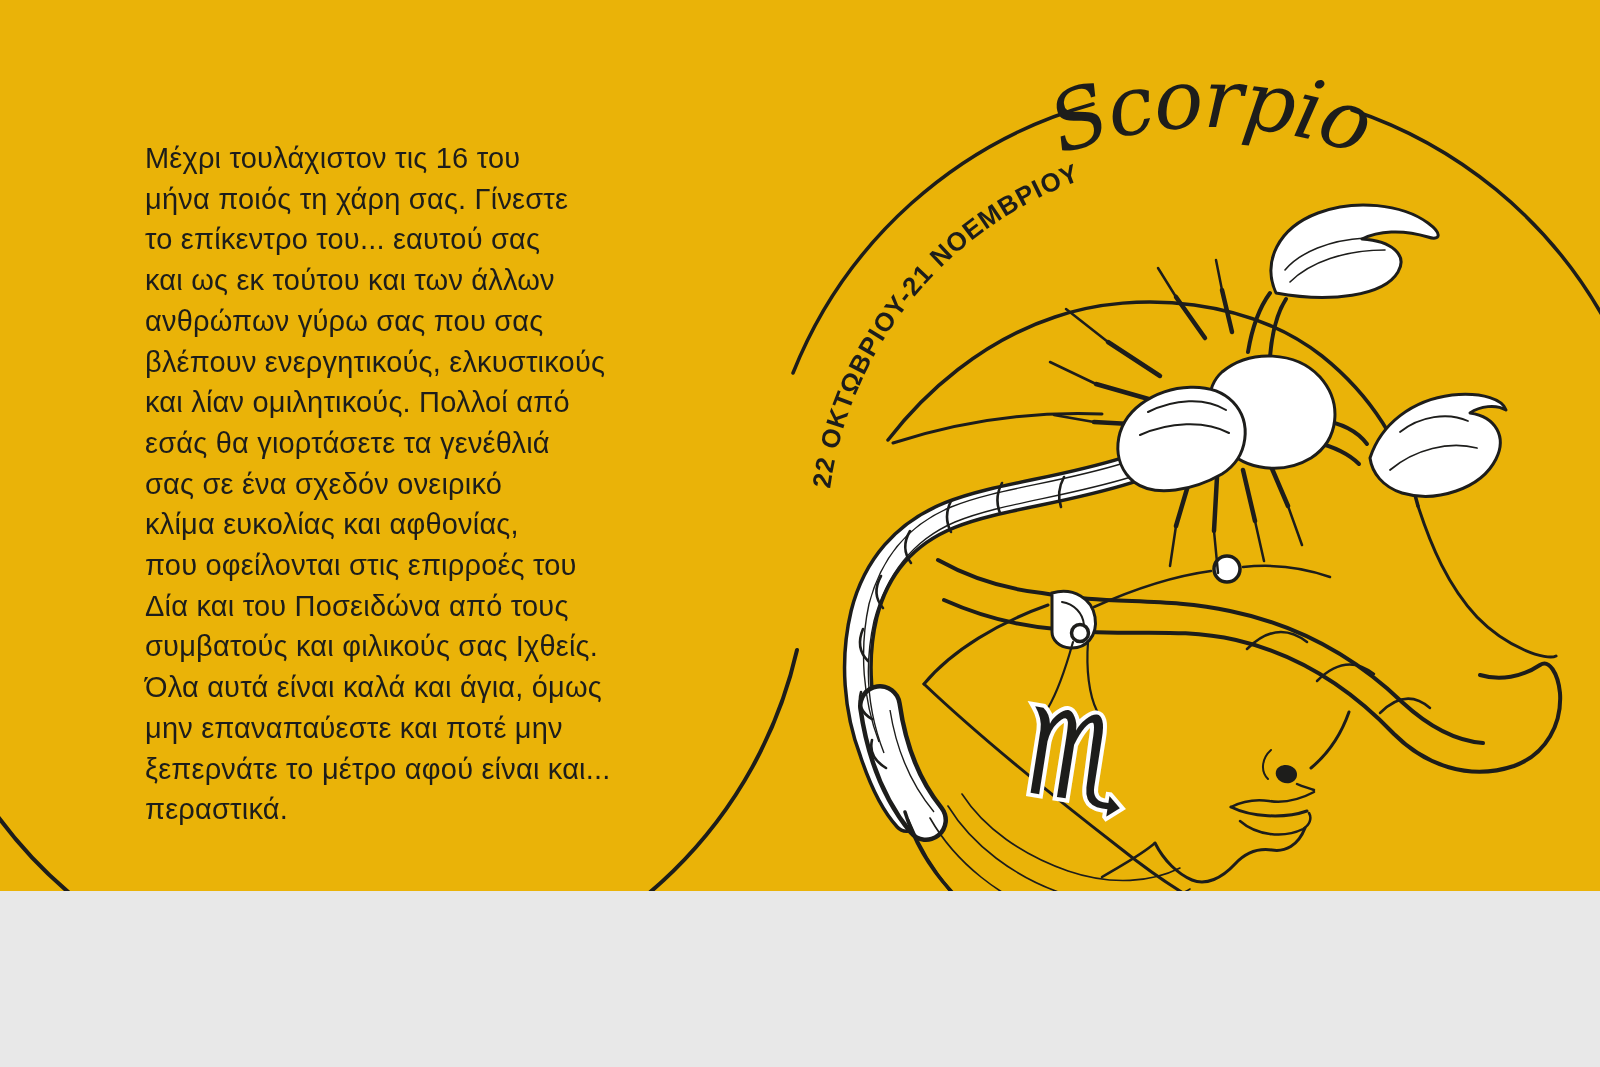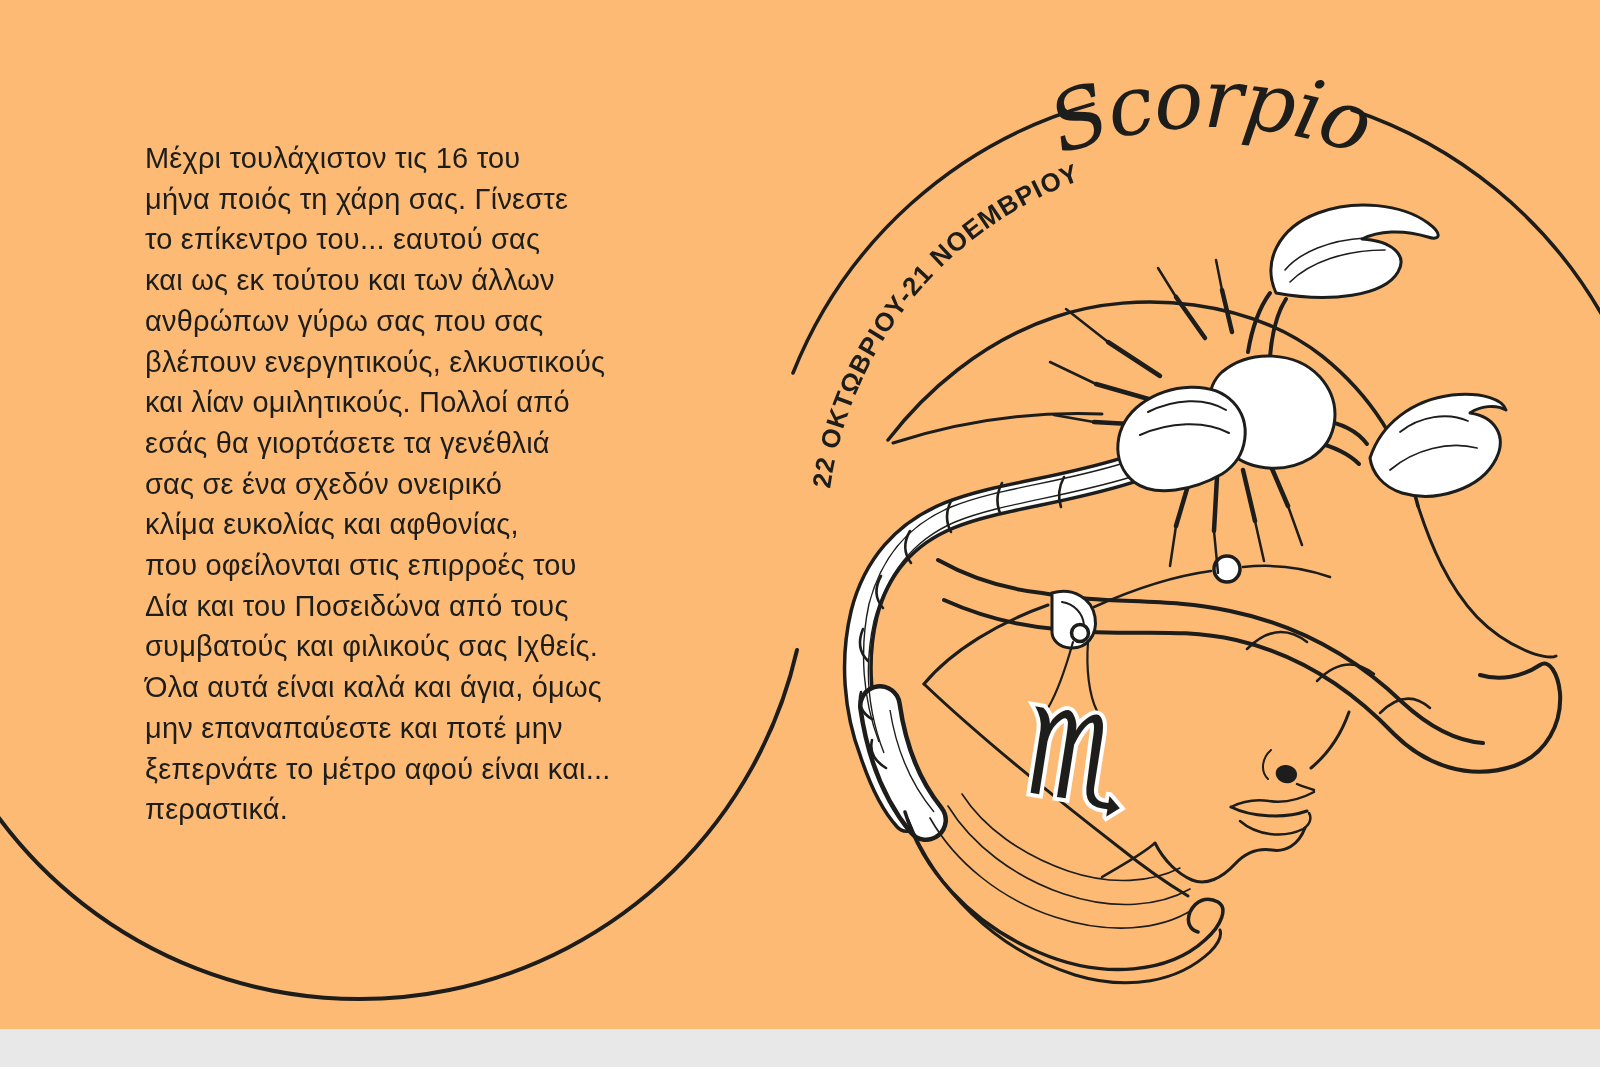--- a/index.html
+++ b/index.html
@@ -1,19 +1,19 @@
 <!DOCTYPE html>
 <html><head>
 <meta charset="utf-8">
 <style>
   html,body{margin:0;padding:0;background:#e8e8e8;}
   .page{
     position:relative;
-    width:1600px;height:1029px;
-    background:#fdba74;
+    width:1600px;height:891px;
+    background:#eab308;
     overflow:hidden;
     font-family:"Liberation Sans",sans-serif;
   }
   .body-text{
     position:absolute;
     left:145px;top:138px;
     width:520px;
     font-family:"Liberation Sans",sans-serif;
     font-size:29px;
     line-height:40.7px;

